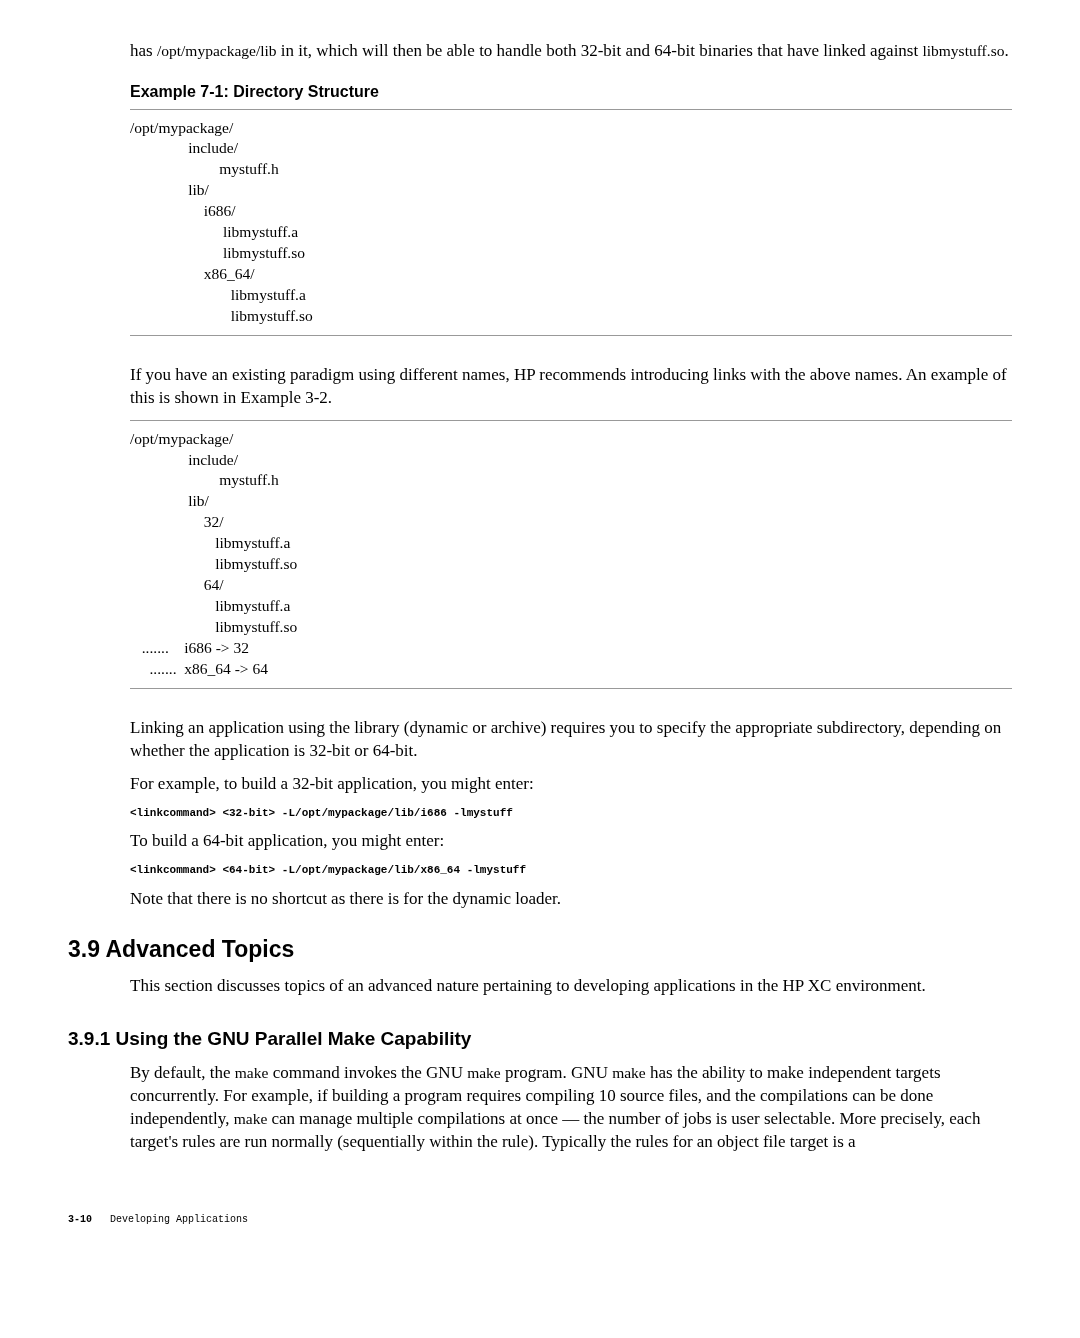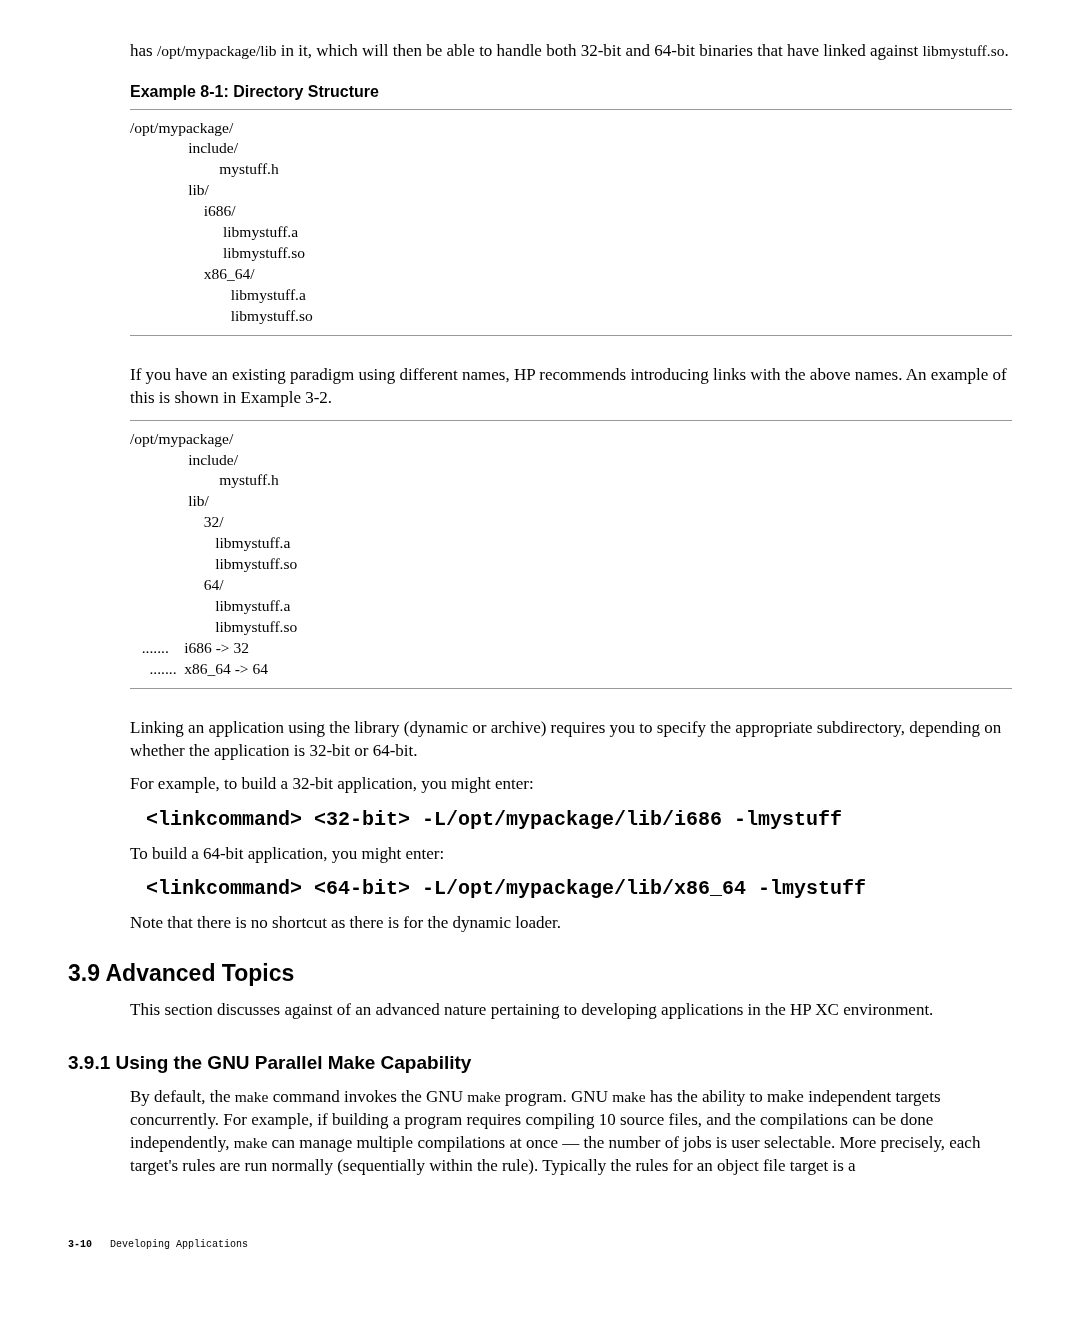--- a/index.html
+++ b/index.html
@@ -42,23 +42,23 @@
     margin: 8px 0 8px 0;
     white-space: pre;
   }
   code.mono, .mono {
     font-family: Liberation Serif, serif;
     font-size: 15.5px;
   }
   .bold-mono {
     font-family: "Courier New", Courier, monospace;
     font-weight: bold;
-    font-size: 20px;
+    font-size: 11px;
     display: block;
-    margin: 6px 0 10px 16px;
+    margin: 6px 0 10px 0;
   }
   h2.section {
     font-family: Arial, Helvetica, sans-serif;
     font-weight: bold;
     font-size: 23px;
     margin: 23px 0 10px 0;
   }
   h3.subsection {
     font-family: Arial, Helvetica, sans-serif;
     font-weight: bold;
@@ -75,21 +75,21 @@
   }
 </style>
 </head>
 <body>
 
 <div class="body-indent">
   <p>
     <span>has </span><span class="mono">/opt/mypackage/lib</span><span> in it, which will then be able to handle both 32-bit and 64-bit binaries that have linked against </span><span class="mono">libmystuff.so</span><span>.</span>
   </p>
 
-  <div class="example-title">Example 8-1:  Directory Structure</div>
+  <div class="example-title">Example 7-1:  Directory Structure</div>
   <div class="example-box">
     <hr class="rule">
     <pre>/opt/mypackage/
                include/
                        mystuff.h
                lib/
                    i686/
                         libmystuff.a
                         libmystuff.so
                    x86_64/
@@ -120,21 +120,21 @@
   <p>Linking an application using the library (dynamic or archive) requires you to specify the appropriate subdirectory, depending on whether the application is 32-bit or 64-bit.</p>
   <p>For example, to build a 32-bit application, you might enter:</p>
   <span class="bold-mono">&lt;linkcommand&gt; &lt;32-bit&gt; -L/opt/mypackage/lib/i686 -lmystuff</span>
   <p>To build a 64-bit application, you might enter:</p>
   <span class="bold-mono">&lt;linkcommand&gt; &lt;64-bit&gt; -L/opt/mypackage/lib/x86_64 -lmystuff</span>
   <p>Note that there is no shortcut as there is for the dynamic loader.</p>
 </div>
 
 <h2 class="section">3.9  Advanced Topics</h2>
 <div class="body-indent">
-  <p>This section discusses against of an advanced nature pertaining to developing applications in the HP XC environment.</p>
+  <p>This section discusses topics of an advanced nature pertaining to developing applications in the HP XC environment.</p>
 </div>
 
 <h3 class="subsection">3.9.1  Using the GNU Parallel Make Capability</h3>
 <div class="body-indent">
   <p>
     <span>By default, the </span><span class="mono">make</span><span> command invokes the GNU </span><span class="mono">make</span><span> program.  GNU </span><span class="mono">make</span><span> has the ability to make independent targets concurrently.  For example, if building a program requires compiling 10 source files, and the compilations can be done independently, </span><span class="mono">make</span><span> can manage multiple compilations at once — the number of jobs is user selectable.  More precisely, each target's rules are run normally (sequentially within the rule).  Typically the rules for an object file target is a</span>
   </p>
 </div>
 
 <div class="footer">

